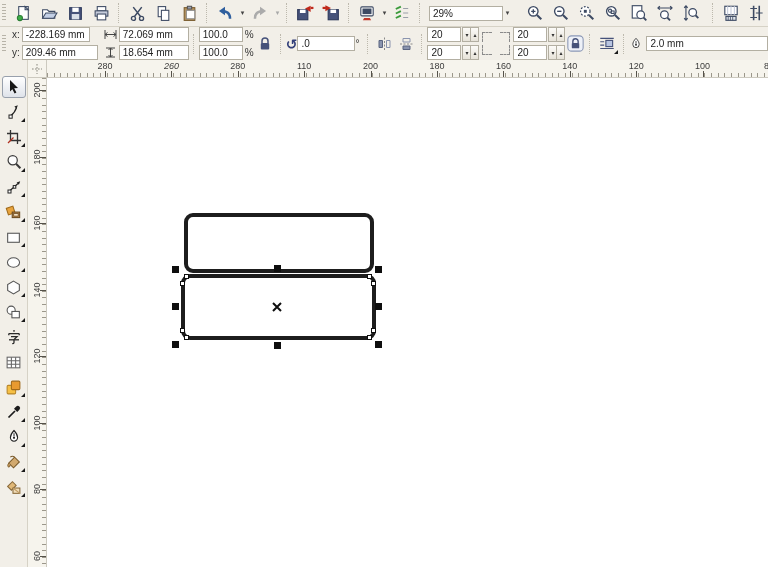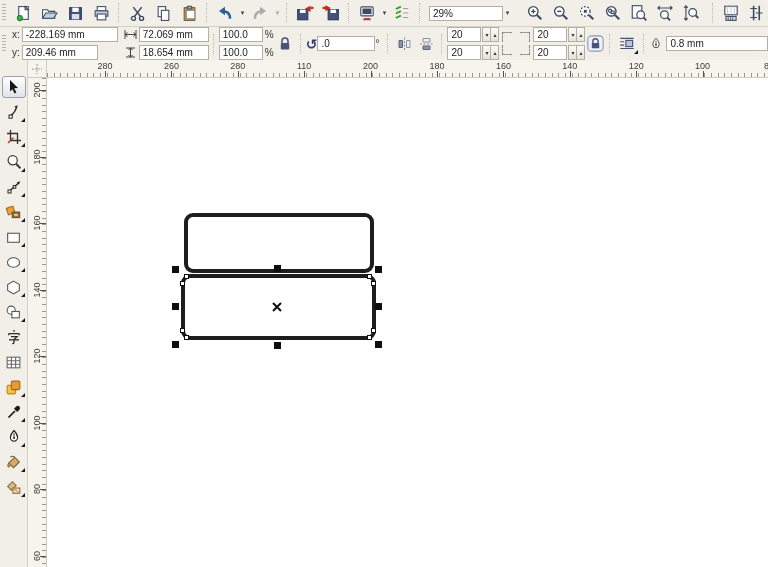--- a/index.html
+++ b/index.html
@@ -252,21 +252,21 @@
     </svg>
   </div>
 </div>
 
 <div class="bar" id="prop">
   <div class="grip"></div>
 
   <div class="stack" style="margin-left:2px">
     <div class="hrow">
       <span class="lbl">x:</span>
-      <div class="field" style="width:96px">
+      <div class="field" style="width:68px">
         <span>-228.169 mm</span>
       </div>
     </div>
     <div class="hrow">
       <span class="lbl">y:</span>
       <div class="field" style="width:76px">
         <span>209.46 mm</span>
       </div>
     </div>
   </div>
@@ -413,21 +413,21 @@
   </div>
 
   <div class="sep"></div>
 
   <svg width="14" height="16" viewBox="0 0 16 16" style="flex:none">
     <path d="M8 1.5 C10.6 4.2 11.6 6.2 11.6 8.6 A3.6 3.6 0 0 1 4.4 8.6 C4.4 6.2 5.4 4.2 8 1.5 Z" fill="#fff" stroke="#333"></path>
     <circle cx="8" cy="8.8" r="1.1" fill="#333"></circle>
     <path d="M8 4.5 V7.7" stroke="#333"></path>
   </svg>
   <div class="field" style="flex:1;margin-left:3px">
-    <span>0.8 mm</span>
+    <span>2.0 mm</span>
   </div>
 </div>
 
 <div id="toolbox">
   <div class="tool selected">
     <svg width="16" height="16" viewBox="0 0 16 16">
       <path d="M4 1 L12 9 L8.2 9.3 L10.4 13.6 L8.6 14.6 L6.4 10.2 L4 12.6 Z" fill="#161616"></path>
     </svg>
   </div>
   <div class="tool">
@@ -554,21 +554,21 @@
 
 <div id="corner">
   <svg width="12" height="12" viewBox="0 0 12 12">
     <path d="M6 1 V11 M1 6 H11" stroke="#8a887e" stroke-dasharray="1.6 1.4" fill="none"></path>
   </svg>
 </div>
 <div id="hruler">
     <div class="minor"></div>
     <span class="rlabel" style="left: 58px;">280</span>
     <i class="rtick" style="left: 58px;"></i>
-    <span class="rlabel" style="left: 124.4px;">260</span>
+    <span class="rlabel" style="left: 124.4px; font-style: italic;">260</span>
     <i class="rtick" style="left: 124.4px;"></i>
     <span class="rlabel" style="left: 190.8px;">280</span>
     <i class="rtick" style="left: 190.8px;"></i>
     <span class="rlabel" style="left: 257.2px;">110</span>
     <i class="rtick" style="left: 257.2px;"></i>
     <span class="rlabel" style="left: 323.6px;">200</span>
     <i class="rtick" style="left: 323.6px;"></i>
     <span class="rlabel" style="left: 390px;">180</span>
     <i class="rtick" style="left: 390px;"></i>
     <span class="rlabel" style="left: 456.4px;">160</span>

